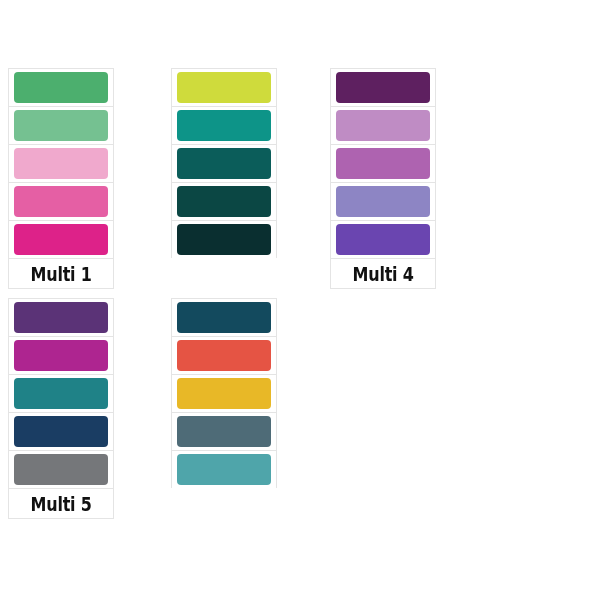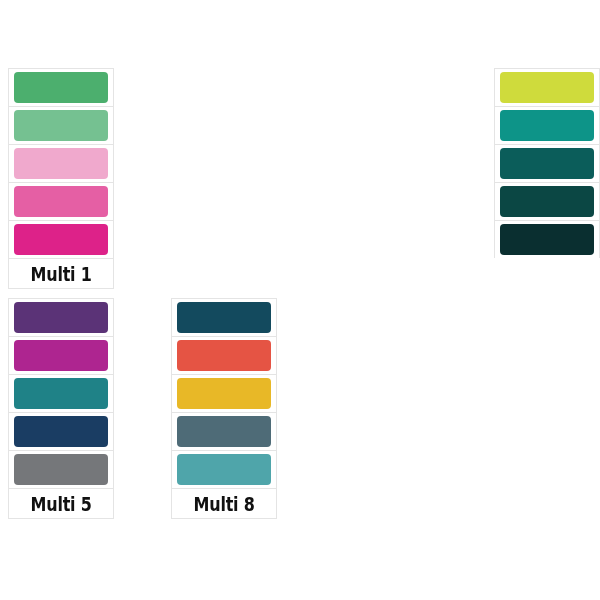--- a/index.html
+++ b/index.html
@@ -17,21 +17,21 @@
     position: relative;
     width: 600px;
     height: 600px;
     background: #ffffff;
   }
   .palette-row {
     display: flex;
     justify-content: flex-start;
     align-items: flex-start;
   }
-  #row-top  { position: absolute; left: 0; top: 68px; width: 600px; justify-content: space-between; }
+  #row-top  { position: absolute; left: 0; top: 68px; width: 600px; }
   #row-bottom { position: absolute; left: 0; top: 298px; width: 600px; }
 
   .palette-group {
     width: 106px;
     box-sizing: border-box;
     background: #ffffff;
   }
   
   #row-top  .palette-group:nth-child(1),
   #row-bottom .palette-group:nth-child(1) { margin-left: 8px; }
@@ -119,20 +119,40 @@
         <div class="swatch-cell">
           <div class="swatch" style="background-color: rgb(11, 93, 90);"></div>
         </div>
         <div class="swatch-cell">
           <div class="swatch" style="background-color: rgb(11, 71, 68);"></div>
         </div>
         <div class="swatch-cell">
           <div class="swatch" style="background-color: rgb(10, 47, 48);"></div>
         </div>
       </div>
+      <div class="palette-group">
+        <div class="swatch-cell">
+          <div class="swatch" style="background-color: rgb(94, 32, 96);"></div>
+        </div>
+        <div class="swatch-cell">
+          <div class="swatch" style="background-color: rgb(191, 140, 196);"></div>
+        </div>
+        <div class="swatch-cell">
+          <div class="swatch" style="background-color: rgb(174, 99, 176);"></div>
+        </div>
+        <div class="swatch-cell">
+          <div class="swatch" style="background-color: rgb(141, 133, 196);"></div>
+        </div>
+        <div class="swatch-cell">
+          <div class="swatch" style="background-color: rgb(106, 69, 176);"></div>
+        </div>
+        <div class="label-cell">
+          <span class="label-text">Multi 4</span>
+        </div>
+      </div>
     </div>
   <div class="palette-row" id="row-bottom">
       <div class="palette-group">
         <div class="swatch-cell">
           <div class="swatch" style="background-color: rgb(91, 51, 119);"></div>
         </div>
         <div class="swatch-cell">
           <div class="swatch" style="background-color: rgb(174, 37, 144);"></div>
         </div>
         <div class="swatch-cell">
@@ -157,18 +177,15 @@
         </div>
         <div class="swatch-cell">
           <div class="swatch" style="background-color: rgb(232, 184, 39);"></div>
         </div>
         <div class="swatch-cell">
           <div class="swatch" style="background-color: rgb(78, 107, 119);"></div>
         </div>
         <div class="swatch-cell">
           <div class="swatch" style="background-color: rgb(79, 165, 170);"></div>
         </div>
-        <div class="label-cell">
-          <span class="label-text">Multi 8</span>
-        </div>
       </div>
     </div>
 </div>
 
 </body></html>

